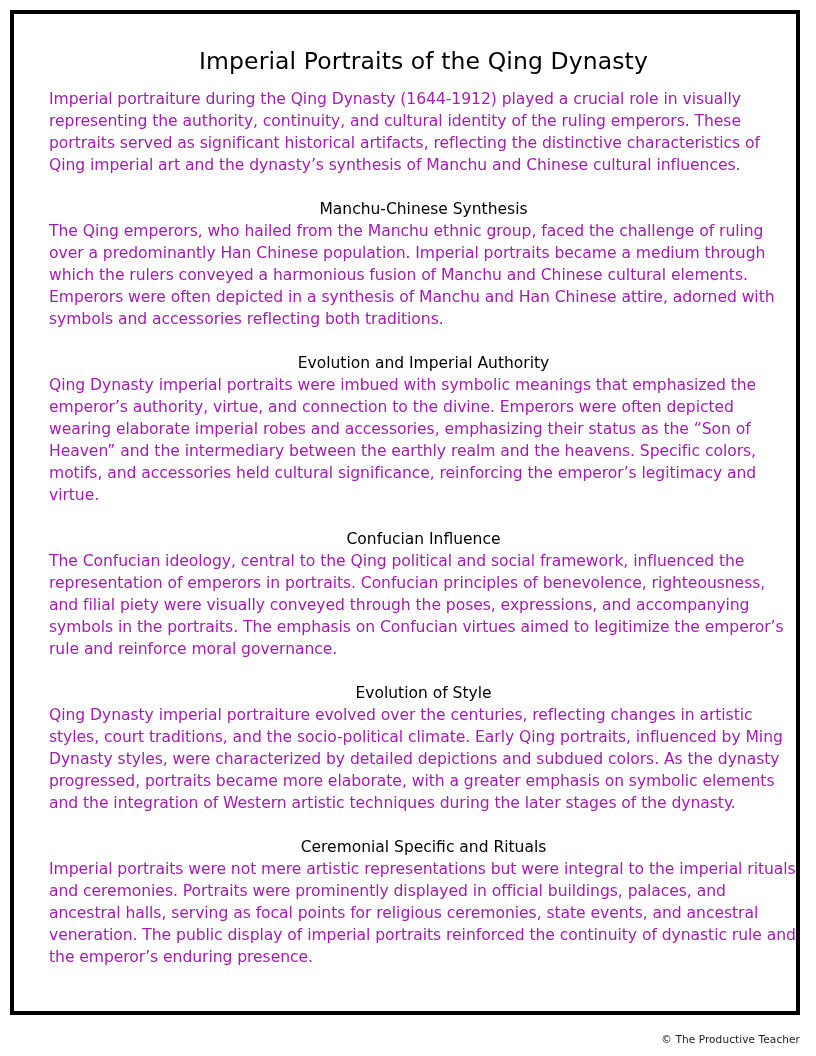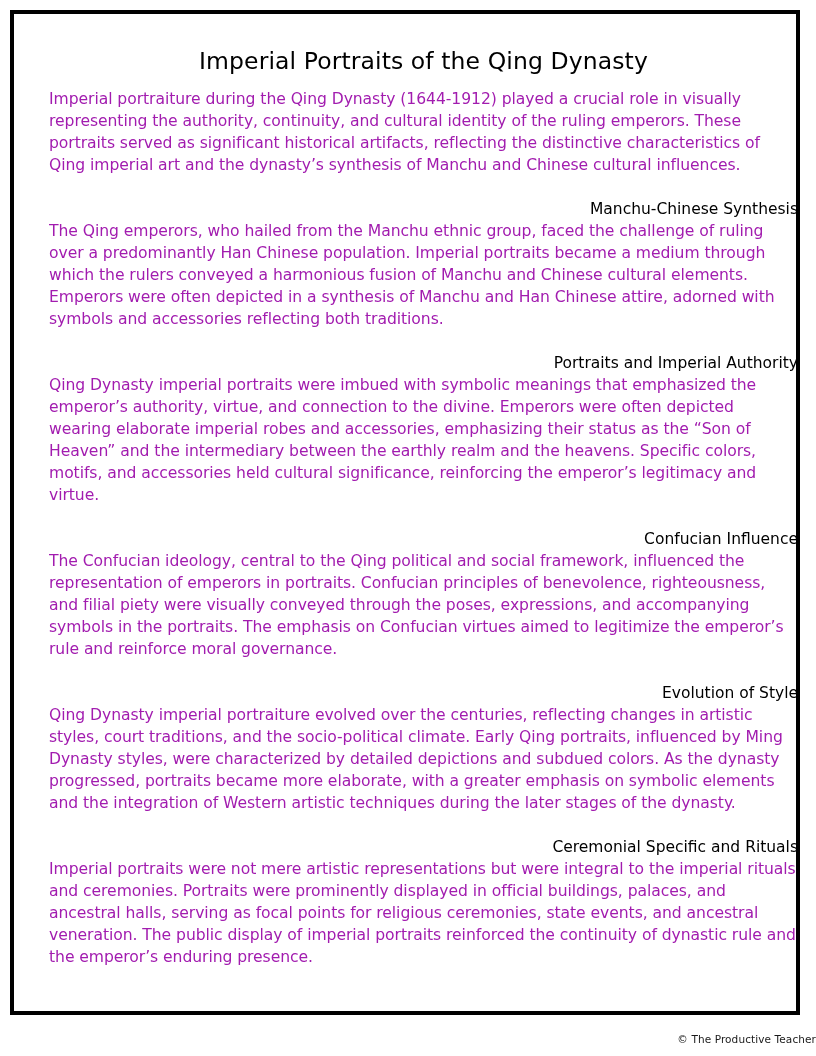--- a/index.html
+++ b/index.html
@@ -62,41 +62,42 @@
     margin-top: 22px;
   }
   .section.first {
     margin-top: 12px;
   }
 
   .section-heading {
     font-size: 15.5px;
     font-weight: 400;
     color: #000000;
-    text-align: right;
+    text-align: center;
     line-height: 22px;
     margin: 0;
   }
 
   .section-body {
     font-size: 15.6px;
     font-weight: 400;
     color: #a21caf;
     text-align: left;
     line-height: 22px;
     margin: 0;
     letter-spacing: -0.06px;
   }
 
   #footer {
     position: absolute;
     left: 0;
     top: 1028px;
     width: 816px;
     text-align: right;
+    padding-right: 16px;
     box-sizing: border-box;
   }
   #footer-text {
     font-size: 10.5px;
     font-weight: 400;
     color: #1a1a1a;
     letter-spacing: 0.1px;
     line-height: 14px;
   }
 </style>
@@ -114,21 +115,21 @@
       <div class="section first">
         <p class="section-body">Imperial portraiture during the Qing Dynasty (1644-1912) played a crucial role in visually representing the authority, continuity, and cultural identity of the ruling emperors. These portraits served as significant historical artifacts, reflecting the distinctive characteristics of Qing imperial art and the dynasty’s synthesis of Manchu and Chinese cultural influences.</p>
       </div>
 
       <div class="section">
         <p class="section-heading">Manchu-Chinese Synthesis</p>
         <p class="section-body">The Qing emperors, who hailed from the Manchu ethnic group, faced the challenge of ruling over a predominantly Han Chinese population. Imperial portraits became a medium through which the rulers conveyed a harmonious fusion of Manchu and Chinese cultural elements. Emperors were often depicted in a synthesis of Manchu and Han Chinese attire, adorned with symbols and accessories reflecting both traditions.</p>
       </div>
 
       <div class="section">
-        <p class="section-heading">Portraits and Imperial Authority</p>
+        <p class="section-heading">Evolution and Imperial Authority</p>
         <p class="section-body">Qing Dynasty imperial portraits were imbued with symbolic meanings that emphasized the emperor’s authority, virtue, and connection to the divine. Emperors were often depicted wearing elaborate imperial robes and accessories, emphasizing their status as the “Son of Heaven” and the intermediary between the earthly realm and the heavens. Specific colors, motifs, and accessories held cultural significance, reinforcing the emperor’s legitimacy and virtue.</p>
       </div>
 
       <div class="section">
         <p class="section-heading">Confucian Influence</p>
         <p class="section-body">The Confucian ideology, central to the Qing political and social framework, influenced the representation of emperors in portraits. Confucian principles of benevolence, righteousness, and filial piety were visually conveyed through the poses, expressions, and accompanying symbols in the portraits. The emphasis on Confucian virtues aimed to legitimize the emperor’s rule and reinforce moral governance.</p>
       </div>
 
       <div class="section">
         <p class="section-heading">Evolution of Style</p>

